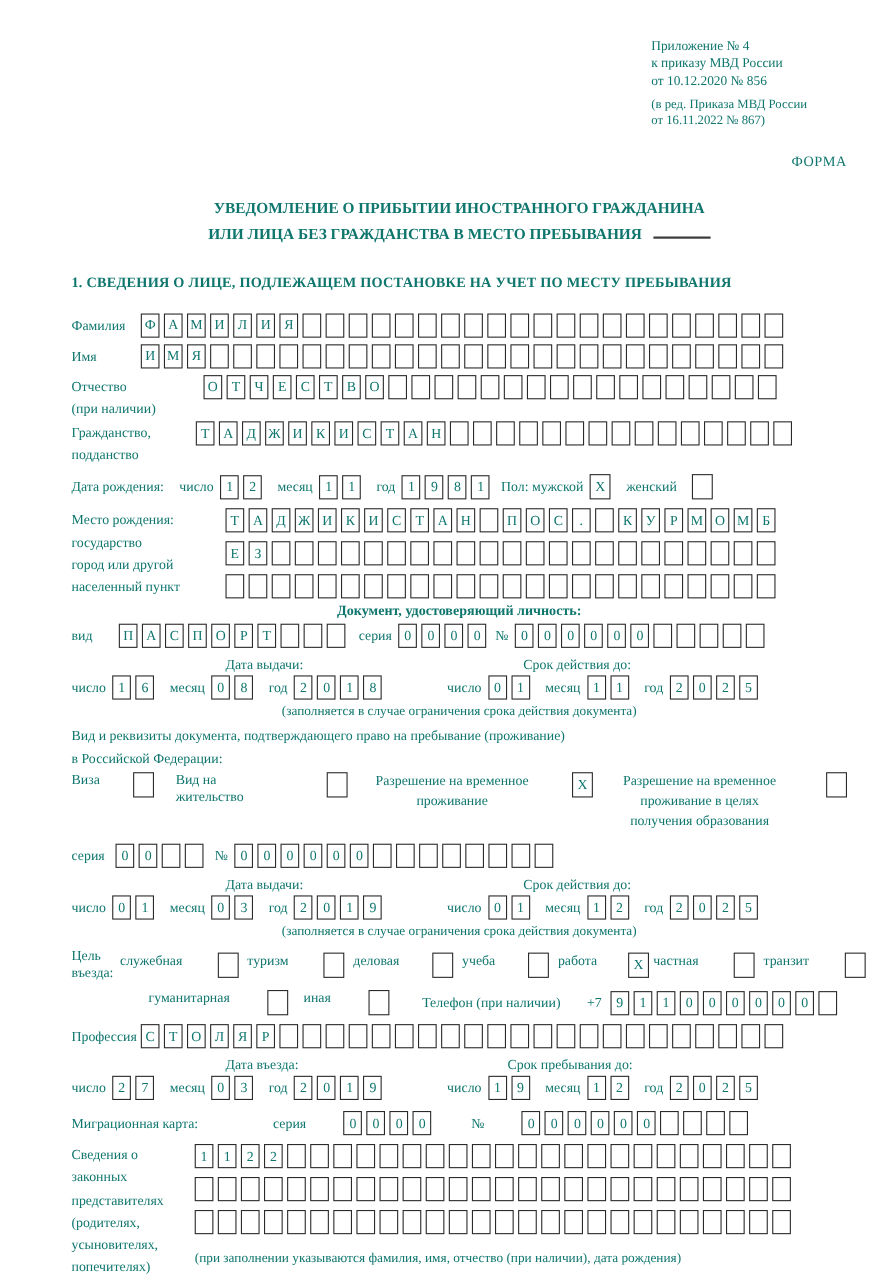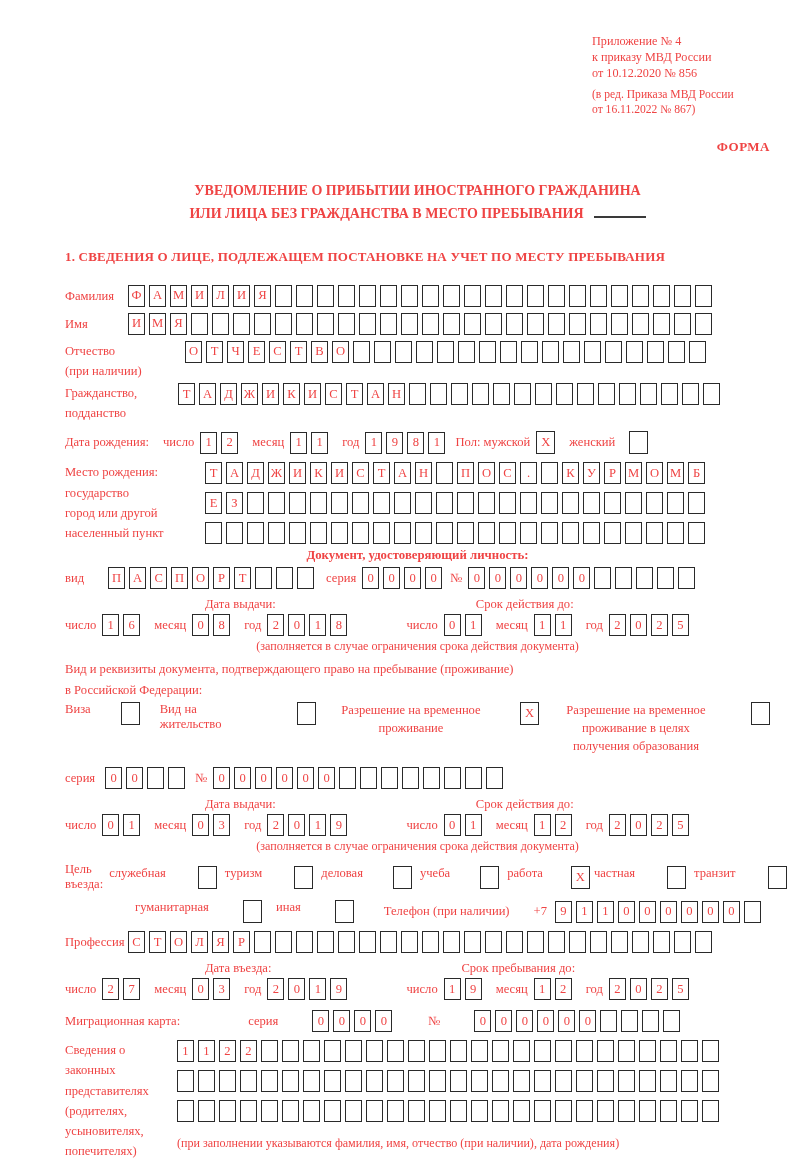--- a/index.html
+++ b/index.html
@@ -4,27 +4,27 @@
 <style>
   html,body{margin:0;padding:0;background:#ffffff;}
   body{width:800px;}
   .page{
     position:relative;
     width:800px;
     height:1163px;
     box-sizing:border-box;
     padding:34px 30px 19px 65px;
     font-family:"Liberation Serif", serif;
-    color:#ef4444;
+    color:#0f766e;
     font-size:12.6px;
     overflow:hidden;
   }
   .hdr{margin-left:auto;width:178px;line-height:1.3;font-size:12.2px;}
   .hdr .rev{margin-top:5px;font-size:11.6px;}
-  .forma{text-align:right;font-weight:bold;font-size:13px;margin-top:22px;letter-spacing:.5px;}
+  .forma{text-align:right;font-weight:normal;font-size:13px;margin-top:22px;letter-spacing:.5px;}
   .title{margin-top:24px;text-align:center;font-weight:bold;font-size:14px;line-height:1.65;}
   .tline{display:inline-block;width:52px;border-bottom:2px solid #3a3a3a;margin-left:10px;}
   .sec1{margin-top:24px;font-weight:bold;font-size:13px;letter-spacing:.2px;}
   .frow{display:flex;align-items:center;}
   .frow.top{align-items:flex-start;}
   .flab{flex:none;line-height:1.6;}
   .cells{display:flex;flex:none;}
   .bx{
     flex:none;display:inline-flex;align-items:center;justify-content:center;
     width:15px;height:20px;border:1.7px solid #2a2a2a;margin-right:4px;

